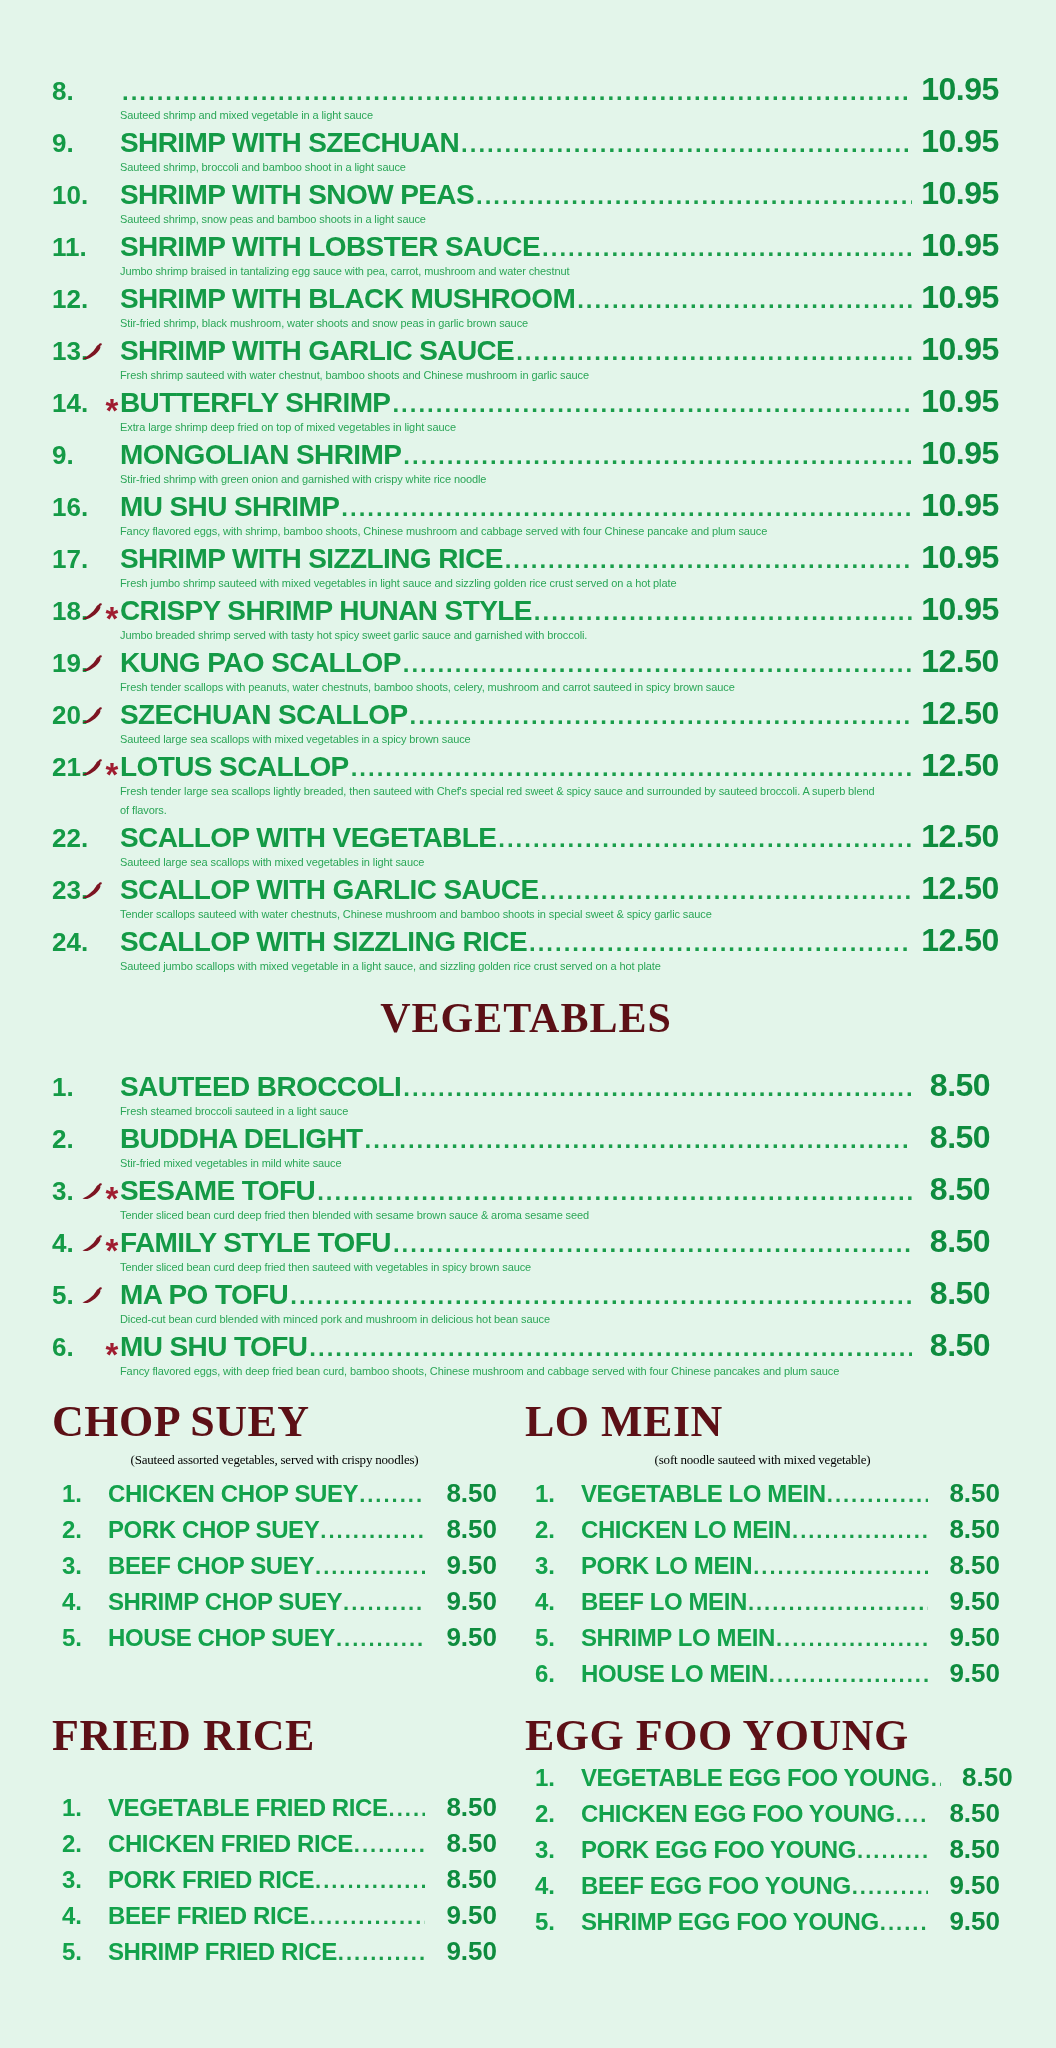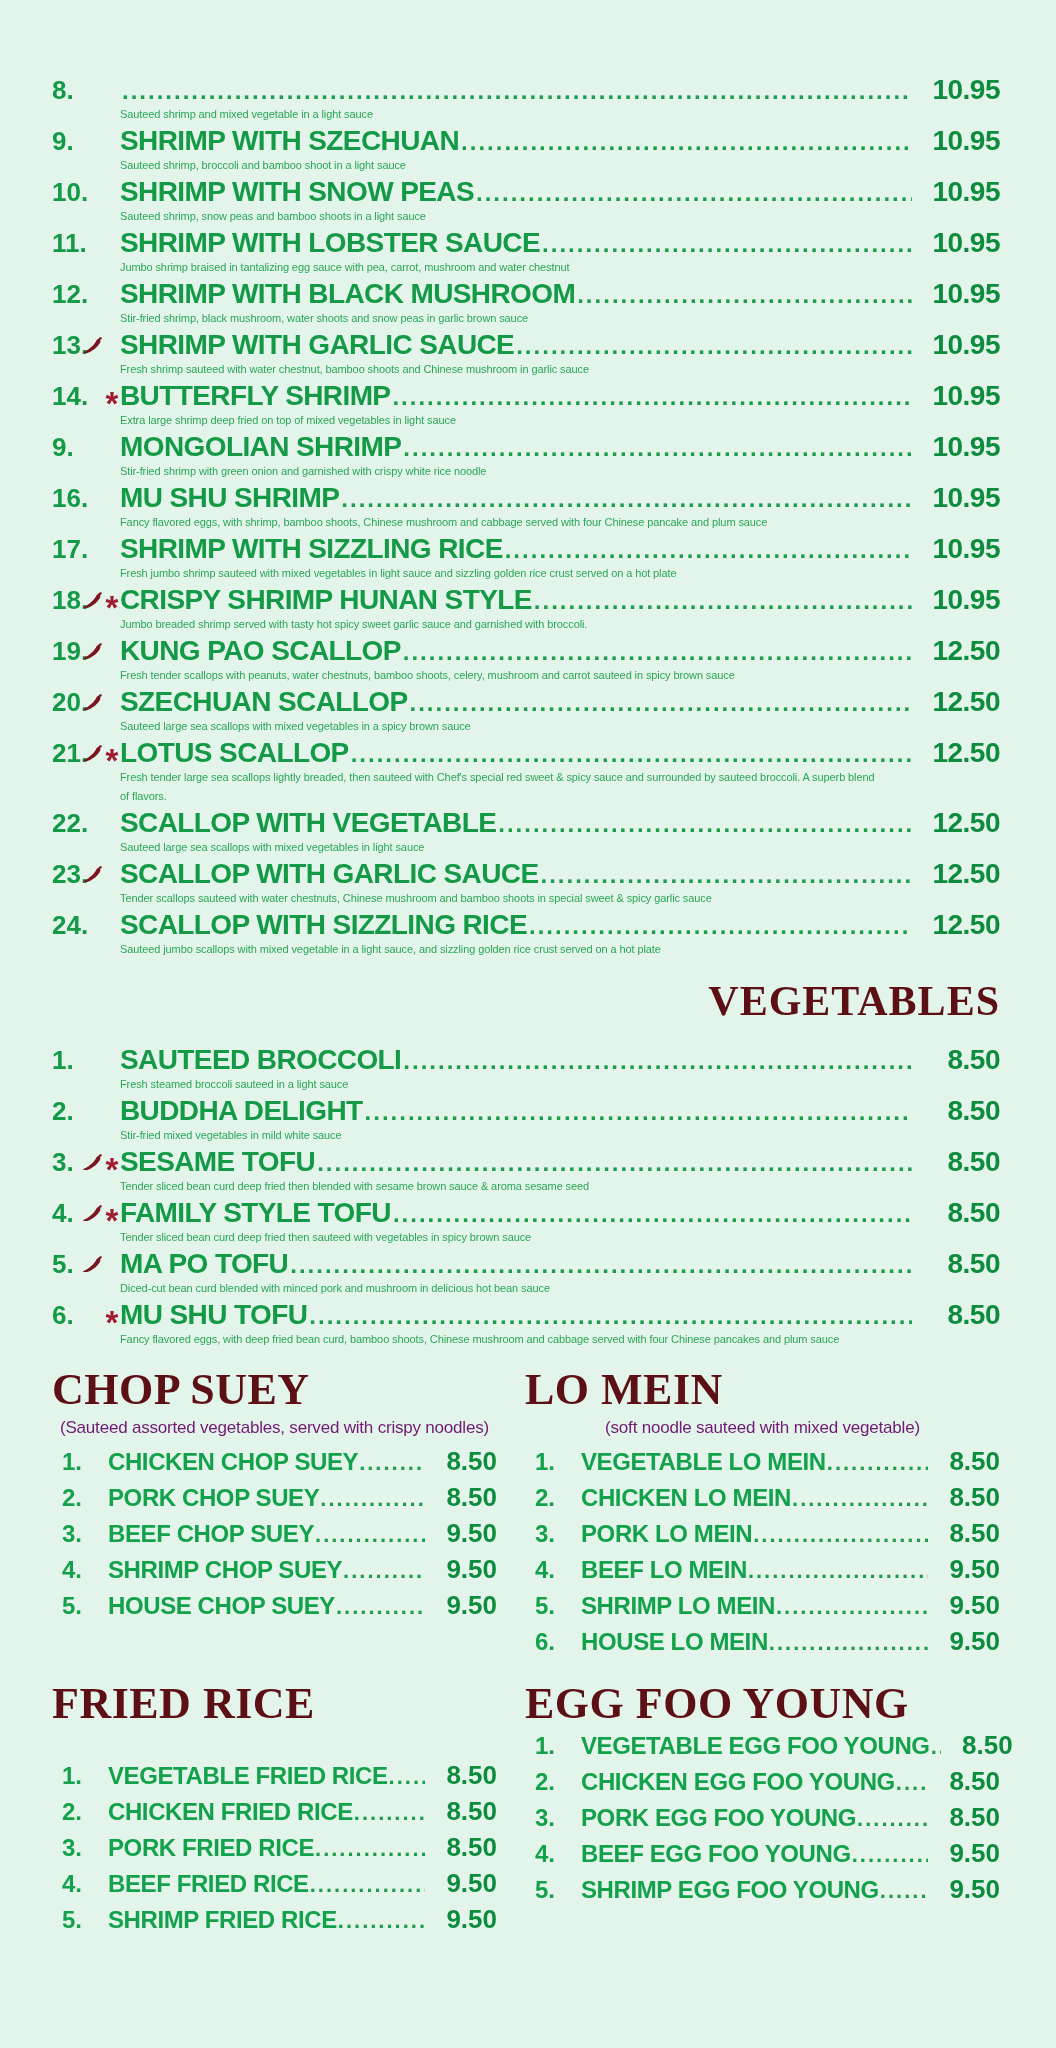--- a/index.html
+++ b/index.html
@@ -15,36 +15,36 @@
   
   .row{margin-bottom:0;}
   .line{display:flex;align-items:baseline;line-height:29px;}
   .num{flex:0 0 38px;font-size:26px;font-weight:bold;color:#149a46;white-space:nowrap;}
   .marks{flex:0 0 30px;display:flex;justify-content:flex-end;align-items:flex-end;position:relative;}
   .chili{width:25px;height:21px;margin-left:-18px;flex:0 0 auto;position:relative;top:2px;}
   .chili path{fill:#7d1422;}
   .ast{font-size:33px;font-weight:bold;color:#a01c30;line-height:16px;position:relative;top:7px;width:16px;text-align:center;}
   .title{font-size:28px;font-weight:bold;color:#149a46;letter-spacing:-0.6px;white-space:nowrap;}
   .dots{flex:1;min-width:10px;overflow:hidden;white-space:nowrap;font-size:24px;font-weight:bold;color:#1a9e4b;letter-spacing:2px;margin:0 8px 0 2px;}
-  .price{flex:0 0 80px;text-align:right;font-size:28px;font-weight:bold;color:#0e8c3e;letter-spacing:-0.5px;}
+  .price{flex:0 0 80px;text-align:center;font-size:32px;font-weight:bold;color:#0e8c3e;letter-spacing:-0.5px;}
   .desc{margin:0 0 2px 68px;max-width:762px;font-size:11px;line-height:19px;color:#2aa657;letter-spacing:-0.1px;}
   
   .bighead{
     font-family:"Liberation Serif",serif;font-weight:bold;
     color:#5c1016;font-size:42px;line-height:44px;
-    text-align:right;margin:20px 0 22px;letter-spacing:1px;
+    text-align:center;margin:20px 0 31px;letter-spacing:1px;
   }
   
   .twocol{display:grid;grid-template-columns:445px 475px;column-gap:28px;margin-top:10px;}
   .shead{
     font-family:"Liberation Serif",serif;font-weight:bold;
     color:#5c1016;font-size:44px;line-height:46px;
     text-align:left;margin:8px 0 4px;letter-spacing:0.5px;
   }
-  .ssub{margin:0 0 8px;min-height:22px;font-size:17px;line-height:22px;text-align:center;color:#701a75;letter-spacing:-0.2px;}
+  .ssub{margin:0 0 8px;min-height:22px;font-size:13px;line-height:22px;text-align:center;color:#000000;letter-spacing:-0.2px;font-family:Liberation Serif, serif;}
   .srow{display:flex;align-items:baseline;line-height:29px;margin-bottom:6px;padding-left:10px;}
   .snum{flex:0 0 46px;font-size:24px;font-weight:bold;color:#13a24b;}
   .stitle{font-size:24px;font-weight:bold;color:#13a24b;letter-spacing:-0.4px;white-space:nowrap;}
   .sdots{font-size:22px;margin:0 6px 0 1px;}
   .sprice{flex:0 0 66px;text-align:right;font-size:26px;font-weight:bold;color:#0e8c3e;}
 </style>
 </head>
 <body>
 
 <div class="page">

